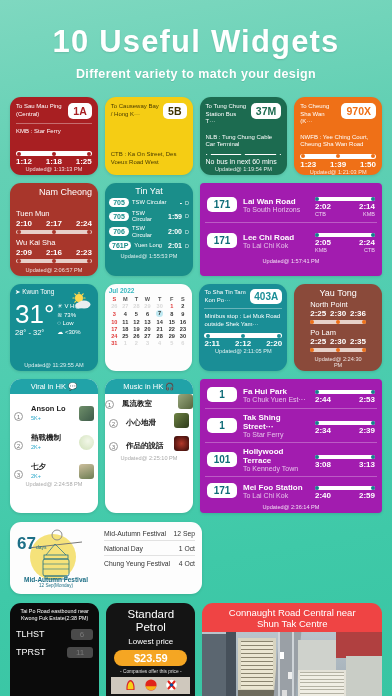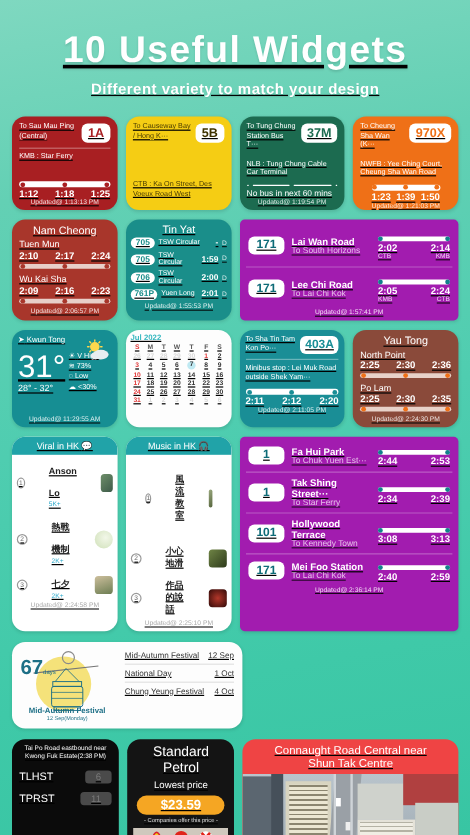--- a/index.html
+++ b/index.html
@@ -3,21 +3,21 @@
 <meta charset="utf-8">
 <style>
   * { box-sizing: border-box; margin:0; padding:0; }
   html,body { width:392px; height:696px; }
   body{
     font-family:"Liberation Sans", sans-serif;
     background:linear-gradient(170deg,#7fd8c0 0%,#63d0b4 22%,#4fcdb0 50%,#3fc9a8 78%,#38c5a3 100%);
     overflow:hidden;
     position:relative;
   }
-  .page{ width:392px; height:600px; position:relative;text-decoration:underline; }
+  .page{ width:392px; height:600px; position:relative; }
 
   
   .hdr{ text-align:center; padding-top:24px; }
   .hdr h1{
     font-size:31px; font-weight:bold; color:#ffffff; letter-spacing:1.2px;
     text-shadow:0 1px 2px rgba(0,0,0,.12);
   }
   .hdr h2{
     font-size:12.5px; font-weight:bold; color:#ffffff; letter-spacing:.4px;
     margin-top:7px; text-shadow:0 1px 1px rgba(0,0,0,.10);
@@ -42,26 +42,26 @@
   .bar{ position:relative; height:5px; border-radius:3px; margin:5px 0 1px; }
   .bar i{ position:absolute; top:50%; transform:translate(-50%,-50%);
           width:4px; height:4px; border-radius:50%; }
   .times{ display:flex; justify-content:space-between; font-size:8px; font-weight:bold; }
   .c-red{ background:#a81f22; } .c-red .rno{ color:#a81f22; }
   .c-red .bar{ background:#fff; } .c-red .bar i{ background:#a81f22; }
   .c-yel{ background:#f5cd14; color:#4a3c00;gap:12px;} .c-yel .rno{ color:#3f3300; background:#fff;}
   .c-yel .bar{ background:#fff; } .c-yel .bar i{ background:#c4a300; }
   .c-grn{ background:#1c6b50; } .c-grn .rno{ color:#1c6b50; }
   .c-grn .bar{ background:#fff; } .c-grn .bar i{ background:#1c6b50; }
-  .c-org{ background:#ef7017;align-items:center; } .c-org .rno{ color:#ef7017; }
+  .c-org{ background:#ef7017; } .c-org .rno{ color:#ef7017; }
   .c-org .bar{ background:#fff; } .c-org .bar i{ background:#ef7017; }
 
   
   .mtr{ width:88px; background:#a8362b; color:#fff; padding:4px 6px 0; }
-  .mtr .ttl{ text-align:center; font-size:9px; margin-bottom:2px; }
+  .mtr .ttl{ text-align:right; font-size:9px; margin-bottom:12px; }
   .mtr .st{ font-size:7.5px; margin-top:1px; }
   .mtr .tm{ display:flex; justify-content:space-between; font-size:8px; font-weight:bold; margin-top:1px;}
   .mtr .bar{ background:#e8cfc9; height:4px; margin:2px 0 4px;}
   .mtr .bar i{ background:#a8362b; }
 
   .tinyat{ width:88px; background:#1a8e8a; color:#fff; padding:3px 4px 0; }
   .tinyat .ttl{ text-align:center; font-size:9px; margin-bottom:2px; }
   .ty-row{ display:flex; align-items:center; gap:3px; margin-bottom:2.5px;}
   .ty-row .n{ background:#fff; color:#1a8e8a; border-radius:7px; font-size:7px;
               font-weight:bold; padding:1px 3px; min-width:20px; text-align:center;}
@@ -107,32 +107,32 @@
   
   .mini{ width:88px; background:#1a8e96; color:#fff; padding:5px 5px 0;}
   .mini .top{ display:flex; justify-content:space-between; align-items:flex-start; gap:3px;}
   .mini .dest{ font-size:6px; line-height:1.25; }
   .mini .rno{ background:#fff; color:#1a8e96; border-radius:5px; padding:2px 4px;
               font-size:10px; font-weight:bold;}
   .mini .sep{ height:1px; background:rgba(255,255,255,.35); margin:4px 0;}
   .mini .op{ font-size:6px; line-height:1.25;}
   .mini .bar{ background:#fff; } .mini .bar i{ background:#1a8e96; }
 
-  .yau{ width:88px; background:#8a4a3a; color:#fff; padding:4px 6px 0;}
+  .yau{ width:88px; background:#8a4a3a; color:#fff; padding:4px 16px 0;}
   .yau .ttl{ text-align:center; font-size:9px; margin-bottom:2px;}
   .yau .st{ font-size:7.5px; }
   .yau .tm{ display:flex; justify-content:space-between; font-size:8px; font-weight:bold;}
   .yau .bar{ background:#e8d2c9; height:4px; margin:2px 0 4px;}
   .yau .bar i{ background:#ef7017; }
 
   
   .trend{ width:88px; background:#ffffff; border-radius:11px; overflow:hidden;}
   .trend .hd{ background:#21a3a8; color:#fff; font-size:7.5px; text-align:center;
               padding:3px 0; }
-  .trend .it{ display:flex; align-items:center; gap:20px; padding:2.5px 4px;}
+  .trend .it{ display:flex; align-items:flex-end; gap:8px; padding:2.5px 4px;}
   .trend .rk{ width:9px; height:9px; border-radius:50%; border:1px solid #999;
               font-size:5.5px; text-align:center; line-height:8px; color:#666;}
   .trend .nm{ flex:1; }
   .trend .n1{ font-size:7.5px; color:#222; font-weight:bold;}
   .trend .n2{ font-size:5.5px; color:#29a7c9;}
   .trend .th{ width:15px; height:15px; border-radius:3px; }
   .trend .upd{ color:#9a9a9a; }
 
   
   .fest{ width:192px; background:#fdfdfd; border-radius:11px; display:flex;
@@ -574,21 +574,21 @@
         <span class="th" style="background:linear-gradient(160deg,#cdbf9d,#6c7d52)"></span>
       </div>
       <div class="upd">Updated@ 2:24:58 PM</div>
     </div>
 
     <div class="card trend">
       <div class="hd">
         <span>Music in HK</span>
         <span>🎧</span>
       </div>
-      <div class="it" style="padding:16px">
+      <div class="it" style="padding:0">
         <span class="rk">1</span>
         <span class="nm n1">風流教室</span>
         <span class="th" style="background:linear-gradient(135deg,#9aa87e,#55643c)"></span>
       </div>
       <div class="it" style="padding:4px">
         <span class="rk">2</span>
         <span class="nm n1">小心地滑</span>
         <span class="th" style="background:linear-gradient(135deg,#6f8445,#2d3a1b)"></span>
       </div>
       <div class="it" style="padding:4px">

